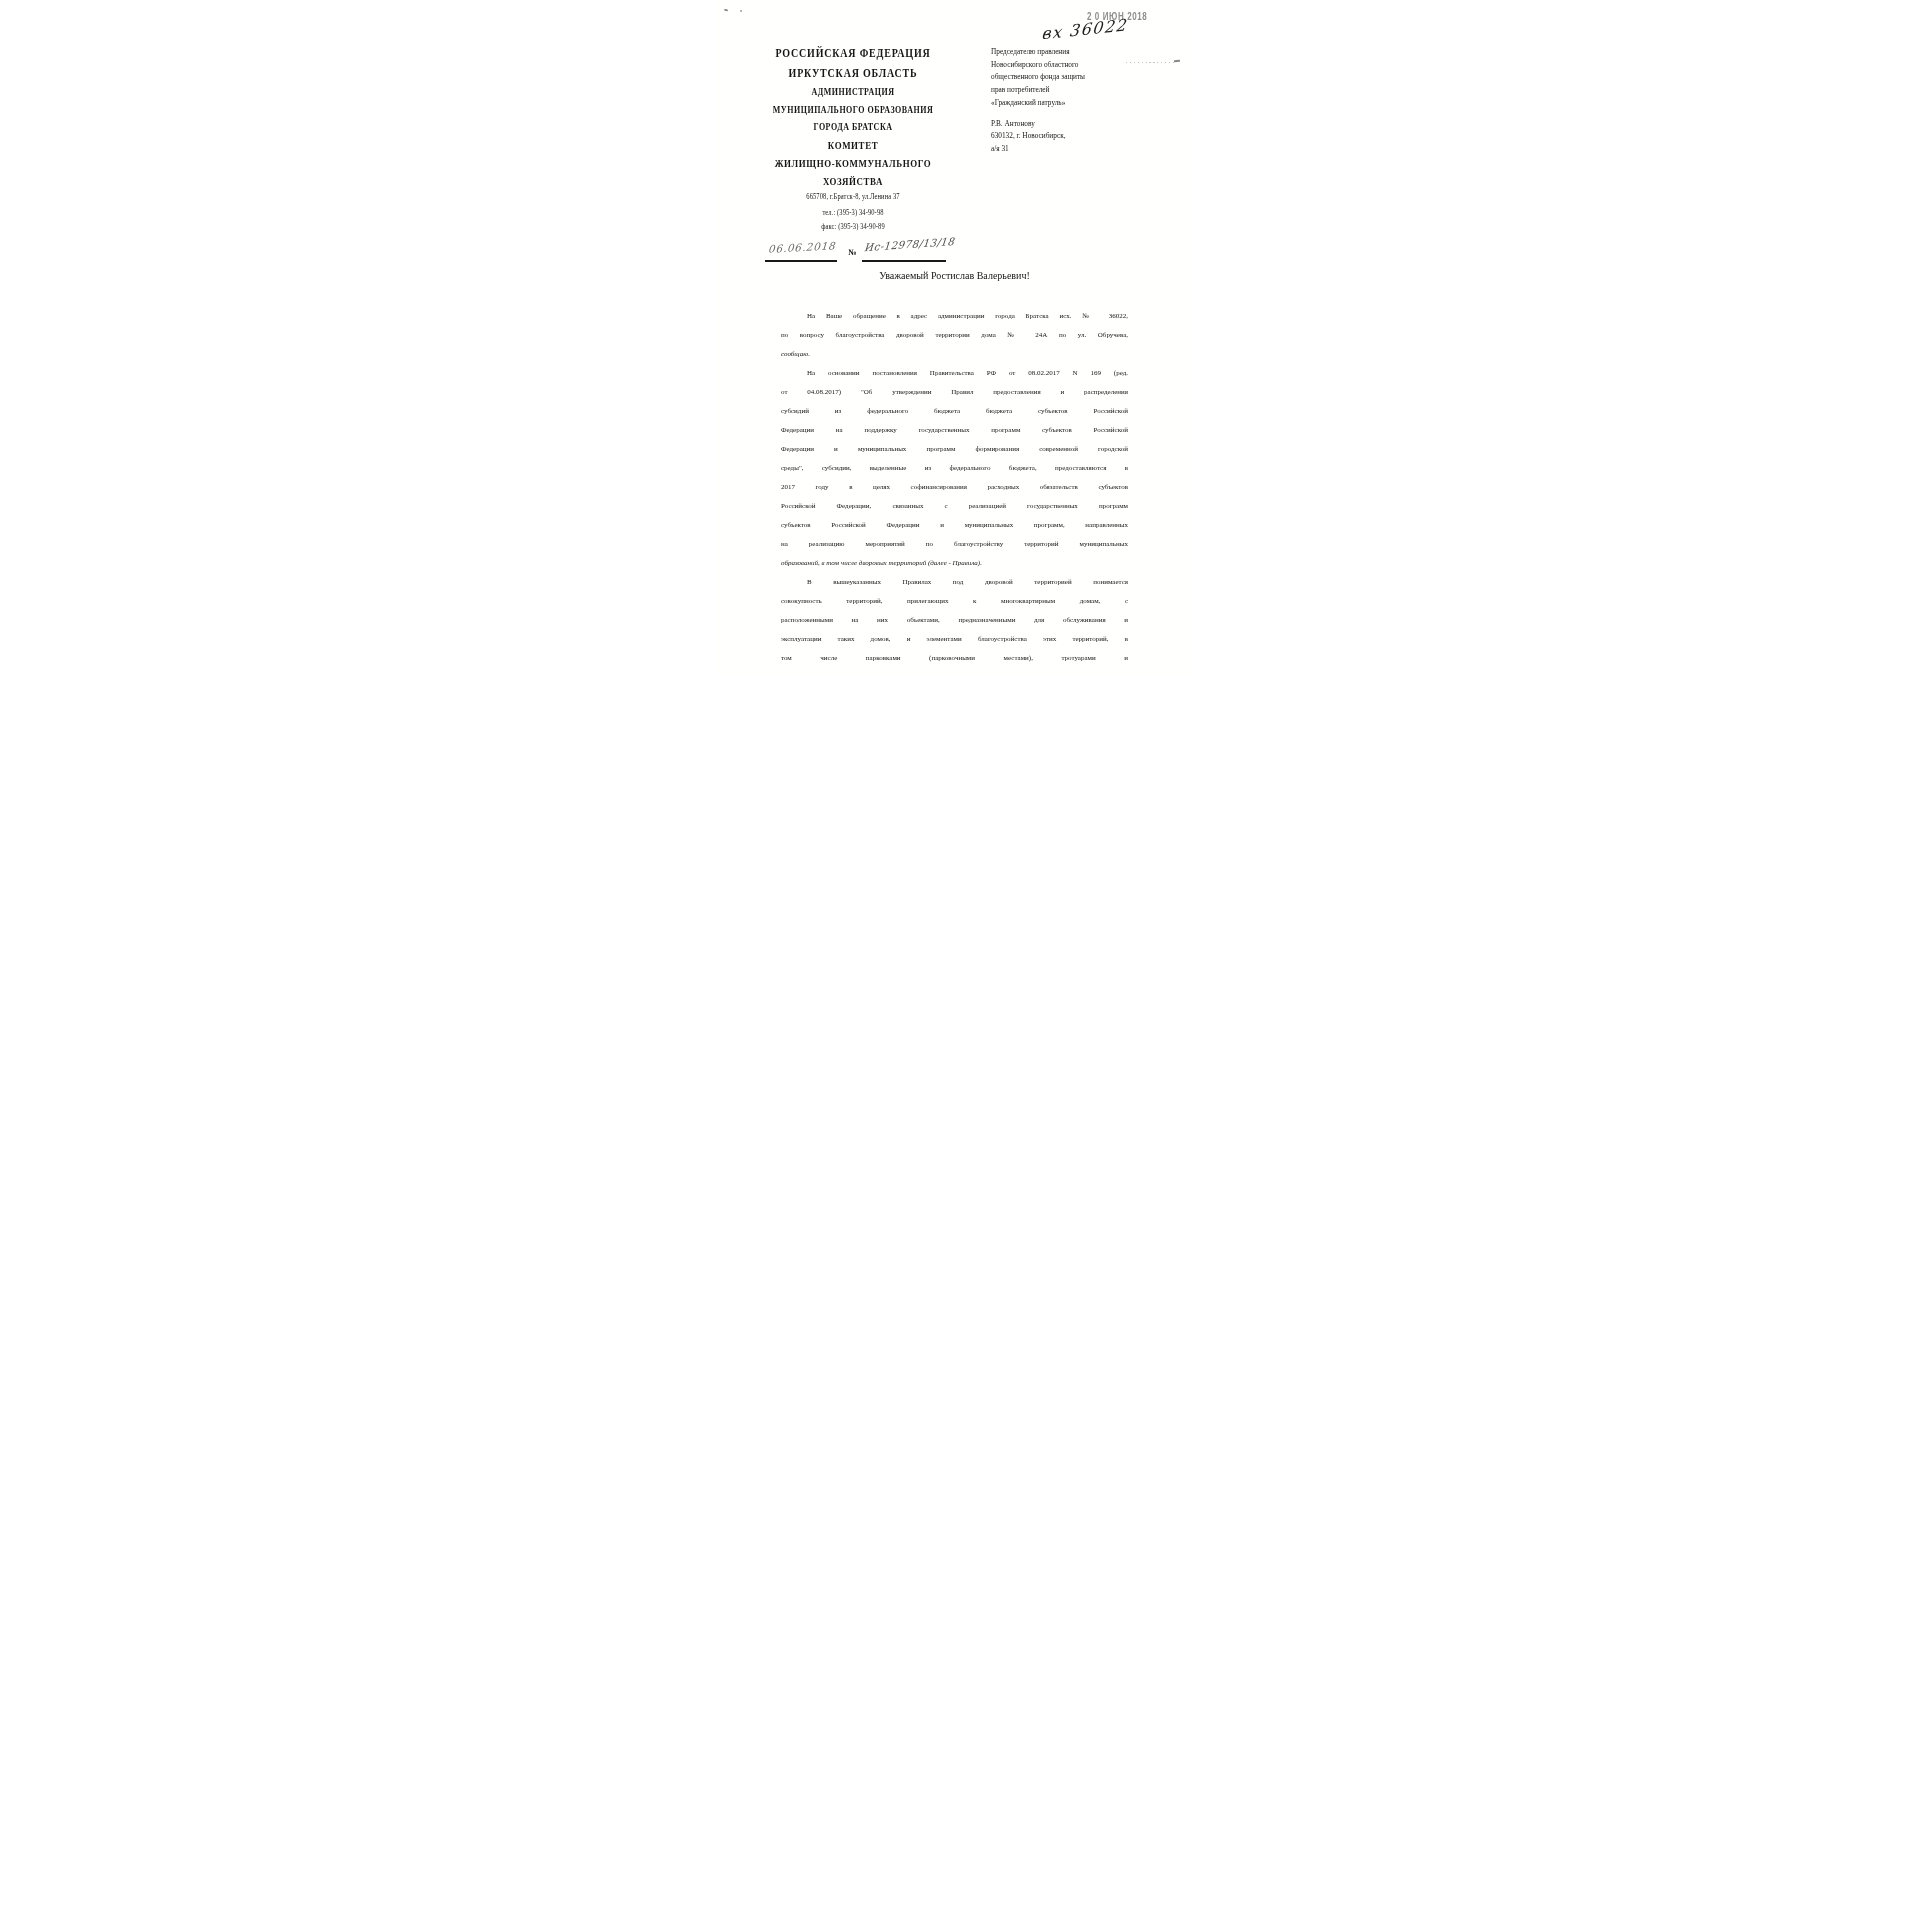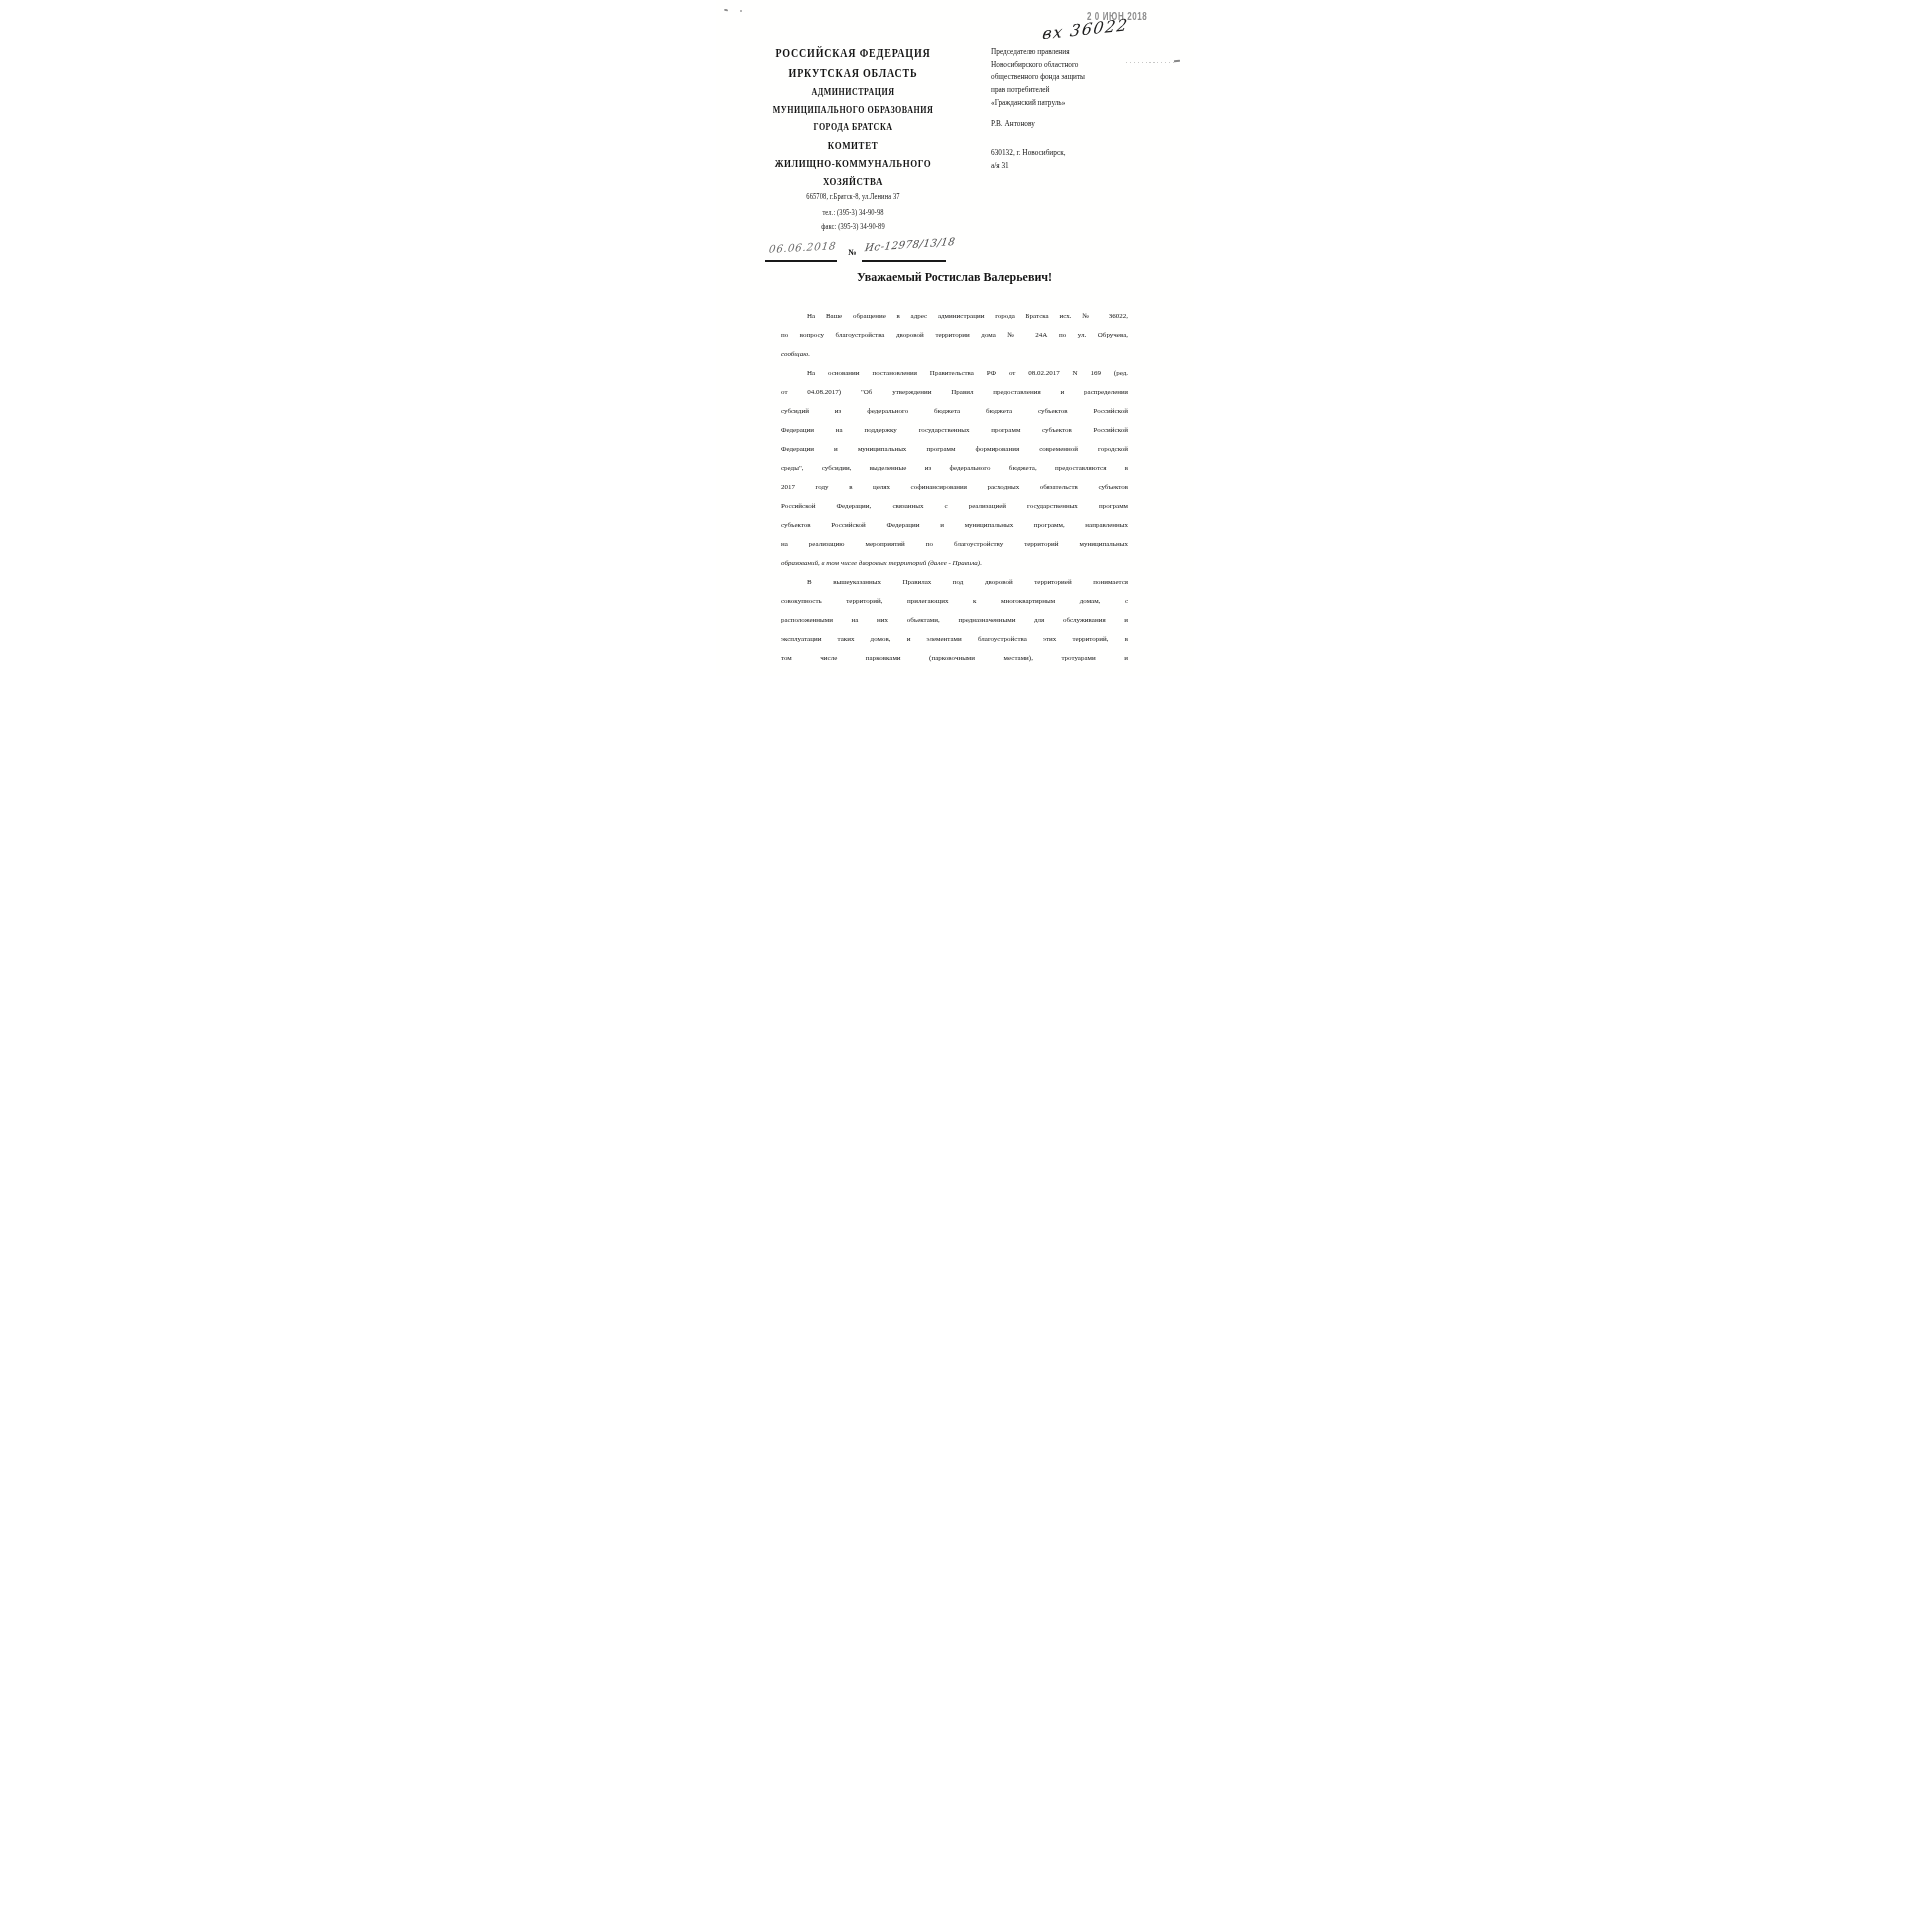--- a/index.html
+++ b/index.html
@@ -42,23 +42,23 @@
   }
   
   .ref-date{position:absolute;left:53px;top:241px;font-size:10.4px;color:#6b6b6b;letter-spacing:0.8px;transform:rotate(-3deg) skewX(-10deg);}
   .ref-underline1{position:absolute;left:49px;top:260px;width:72px;height:1.5px;background:#191919;}
   .ref-no{position:absolute;left:132px;top:247px;font-size:8.5px;font-weight:700;}
   .ref-number{position:absolute;left:149px;top:238px;font-size:10.4px;color:#4f4f4f;letter-spacing:0.4px;transform:rotate(-4deg) skewX(-12deg);}
   .ref-underline2{position:absolute;left:146px;top:260px;width:84px;height:1.5px;background:#191919;}
   
   .addressee{position:absolute;left:275px;top:46px;width:185px;font-size:7.3px;line-height:12.7px;}
   .addressee .name{margin-top:8px;}
-  .addressee .postal{margin-top:17px;}
+  .addressee .postal{}
   
-  .salutation{position:absolute;left:65px;top:270px;width:347px;text-align:center;font-size:12px;font-weight:bold;}
+  .salutation{position:absolute;left:65px;top:270px;width:347px;text-align:center;font-size:10px;}
   
   .body-text{position:absolute;left:65px;top:307px;width:347px;font-size:7px;}
   .bl{height:19px;line-height:19px;white-space:normal;}
   .bl.just{text-align:justify;text-align-last:justify;-moz-text-align-last:justify;}
   .bl.left{text-align:left;font-style:italic;}
   .bl.indent{padding-left:26px;}
 </style>
 </head>
 <body>
 

